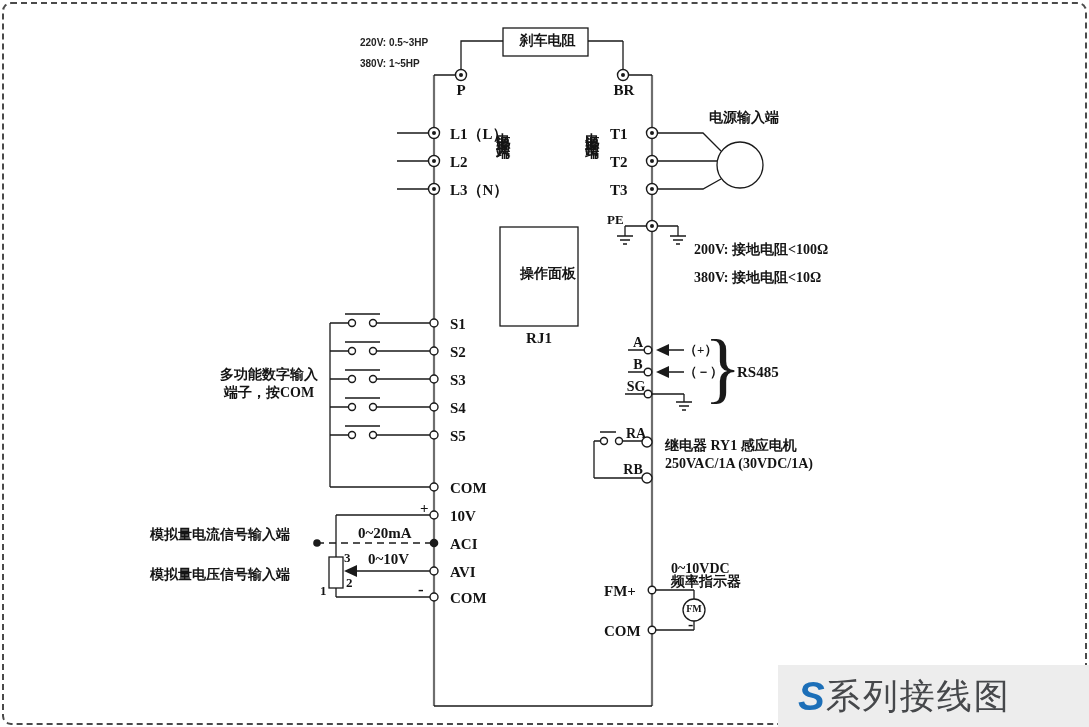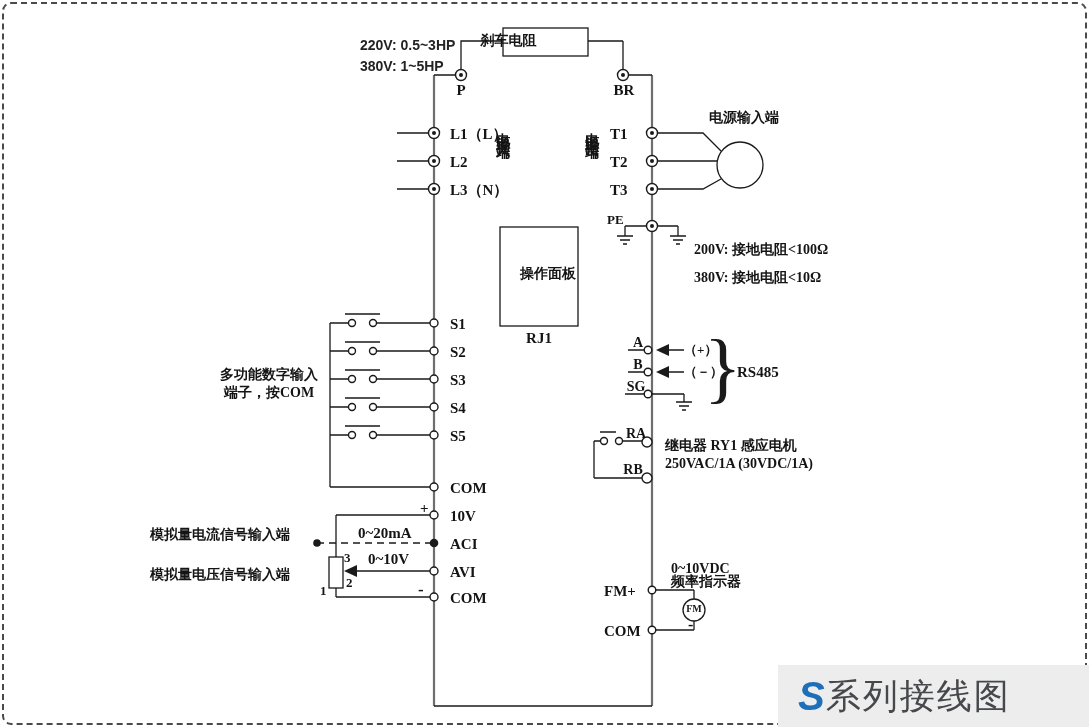--- a/index.html
+++ b/index.html
@@ -11,21 +11,21 @@
   .rail{stroke:#6e6e6e;stroke-width:2.2;fill:none;}
   .dash{stroke:#1a1a1a;stroke-width:1.3;fill:none;stroke-dasharray:7 5;}
   .box{stroke:#1a1a1a;stroke-width:1.3;fill:#fff;}
   .to{fill:#fff;stroke:#1a1a1a;stroke-width:1.4;}
   .tf{fill:#1a1a1a;stroke:none;}
   .t{position:absolute;white-space:nowrap;color:#141414;line-height:1.2;}
   .serif{font-size:15px;font-weight:600;}
   .s14{font-size:14px;font-weight:600;}
   .s13{font-size:13px;font-weight:600;}
   .cjk{font-size:14px;font-weight:600;}
-  .note{font-family:"Liberation Sans","DejaVu Sans",sans-serif;font-size:14px;font-weight:700;color:#232323;}
+  .note{font-family:"Liberation Sans","DejaVu Sans",sans-serif;font-size:10px;font-weight:700;color:#232323;}
   .vert{writing-mode:vertical-rl;text-orientation:upright;font-size:14px;font-weight:600;letter-spacing:3px;}
   .center{text-align:center;}
   .right{text-align:left;}
   .bold{font-weight:800;}
   .brace{font-size:78px;line-height:78px;font-weight:400;color:#1a1a1a;}
   #logo{position:absolute;left:778px;top:665px;width:311px;height:62px;background:#ededed;
         display:flex;align-items:center;padding-left:20px;box-sizing:border-box;
         font-family:"Liberation Sans","DejaVu Sans",sans-serif;}
   #logo .brand{font-style:italic;font-weight:800;font-size:40px;letter-spacing:1px;}
   #logo .bs{color:#1c6fb8;}
@@ -151,21 +151,21 @@
       <path class="w" d="M652 590 H694 M694 590 V599 M694 621 V630 M694 630 H652"></path>
       <circle class="box" cx="694" cy="610" r="11"></circle>
       <circle class="to" cx="652" cy="590" r="3.8"></circle>
       <circle class="to" cx="652" cy="630" r="3.8"></circle>
     </g>
   </svg>
 
   <div class="t note" style="left:360px;top:37px">220V: 0.5~3HP</div>
   <div class="t note" style="left:360px;top:58px">380V: 1~5HP</div>
 
-  <div class="t cjk center" style="left:478px;top:33px;width:61px">刹车电阻</div>
+  <div class="t cjk center" style="left:517px;top:33px;width:61px">刹车电阻</div>
   <div class="t serif center" style="left:452px;top:81px;width:18px">P</div>
   <div class="t serif center" style="left:610px;top:81px;width:28px">BR</div>
 
   <div class="t serif" style="left:450px;top:125px">L1（L）</div>
   <div class="t serif" style="left:450px;top:153px">L2</div>
   <div class="t serif" style="left:450px;top:181px">L3（N）</div>
   <div class="t vert" style="left:494px;top:122px">电源输入端</div>
   <div class="t vert" style="left:583px;top:122px">电源输出端</div>
   <div class="t serif right" style="left:610px;top:125px;width:32px">T1</div>
   <div class="t serif right" style="left:610px;top:153px;width:32px">T2</div>

